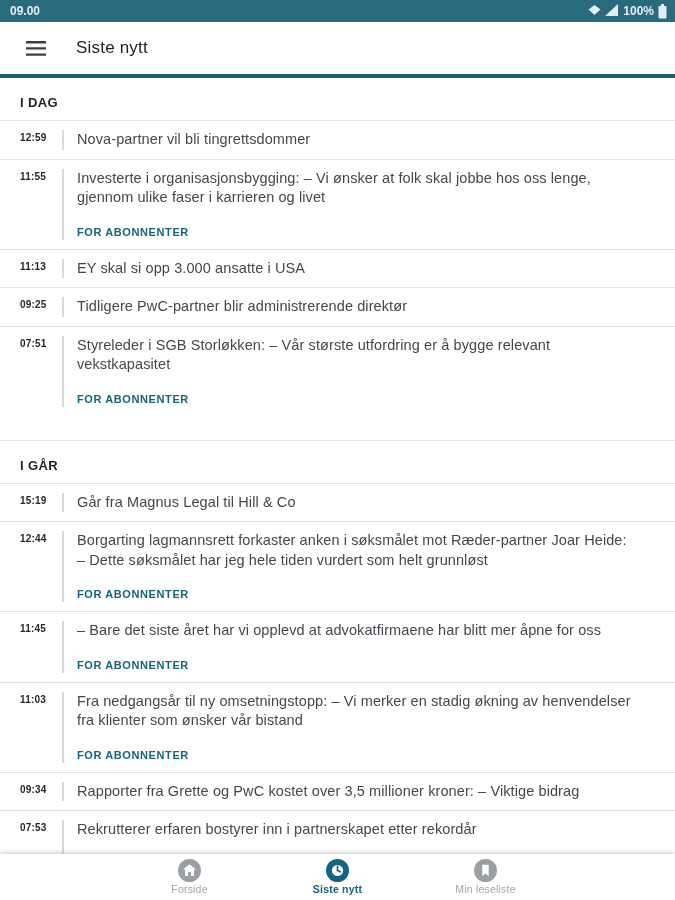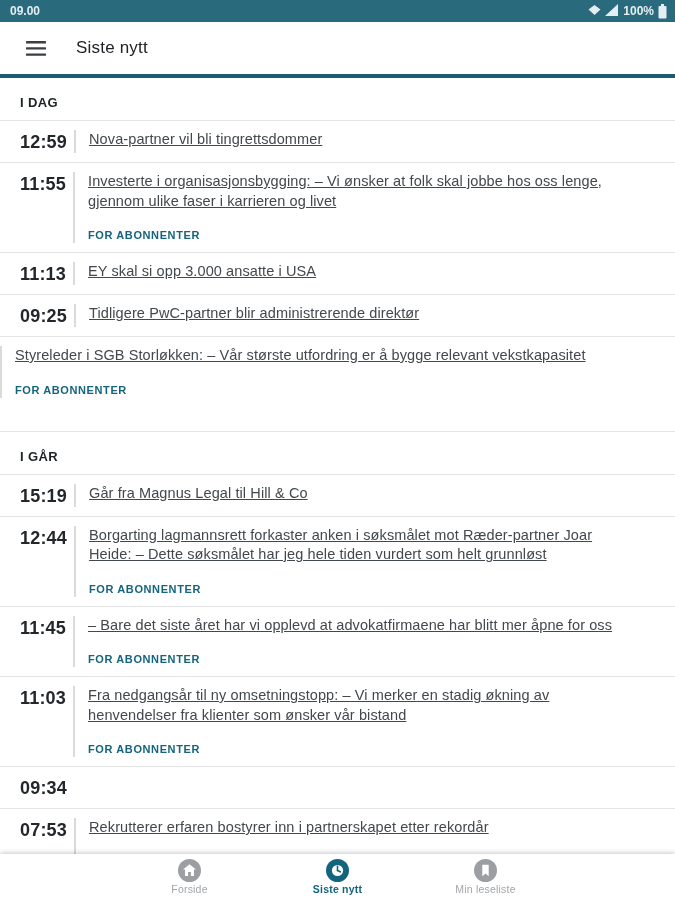--- a/index.html
+++ b/index.html
@@ -58,35 +58,34 @@
   .news-row {
     display: flex;
     border-top: 1px solid #e4e4e4;
     padding: 9px 0;
     background: #ffffff;
     cursor: pointer;
   }
   .time {
     flex: 0 0 62px;
     padding: 2px 7px 0 20px;
-    font-size: 18px; font-weight: bold;
+    font-size: 10px; font-weight: bold;
     color: #23272b;
     letter-spacing: 0.2px;
   }
   .row-body {
     flex: 1;
     border-left: 2px solid #dadada;
     padding: 0 40px 0 13px;
   }
   .headline {
     font-size: 14.5px;
     line-height: 19.5px;
     color: #42484d;
     letter-spacing: 0.1px;
-    text-decoration: underline;
   }
   .badge {
     display: inline-block;
     margin-top: 18px;
     font-size: 11px; font-weight: bold;
     color: #15647e;
     letter-spacing: 0.6px;
   }
   
   .bottom-nav {
@@ -183,20 +182,21 @@
 
   <article class="news-row">
     <span class="time">09:25</span>
     <div class="row-body">
       <p class="headline">Tidligere PwC-partner blir administrerende direktør</p>
 
     </div>
   </article>
 
   <article class="news-row">
+    <span class="time">07:51</span>
     <div class="row-body">
       <p class="headline">Styreleder i SGB Storløkken: – Vår største utfordring er å bygge relevant vekstkapasitet</p>
       <span class="badge">FOR ABONNENTER</span>
     </div>
   </article>
 </div>
   </section>
 
   <section class="section">
     <h2 class="section-header">I GÅR</h2>
@@ -230,20 +230,24 @@
   <article class="news-row">
     <span class="time">11:03</span>
     <div class="row-body">
       <p class="headline">Fra nedgangsår til ny omsetningstopp: – Vi merker en stadig økning av henvendelser fra klienter som ønsker vår bistand</p>
       <span class="badge">FOR ABONNENTER</span>
     </div>
   </article>
 
   <article class="news-row">
     <span class="time">09:34</span>
+    <div class="row-body">
+      <p class="headline">Rapporter fra Grette og PwC kostet over 3,5 millioner kroner: – Viktige bidrag</p>
+
+    </div>
   </article>
 
   <article class="news-row">
     <span class="time">07:53</span>
     <div class="row-body">
       <p class="headline">Rekrutterer erfaren bostyrer inn i partnerskapet etter rekordår</p>
       <span class="badge">FOR ABONNENTER</span>
     </div>
   </article>
 </div>

